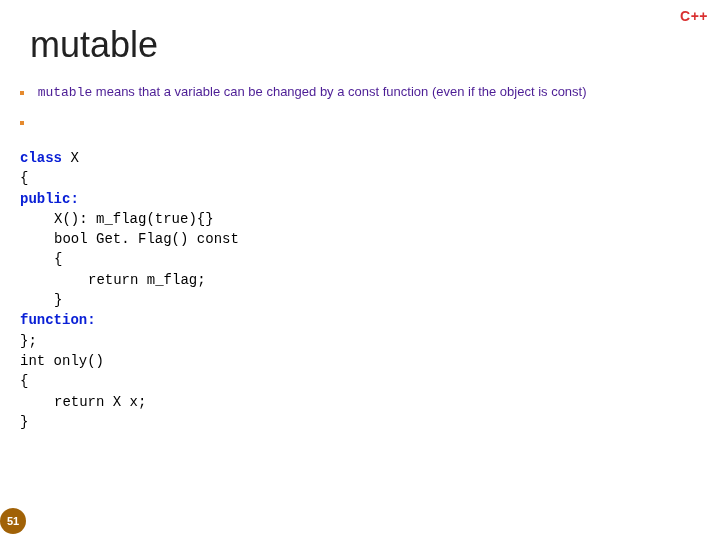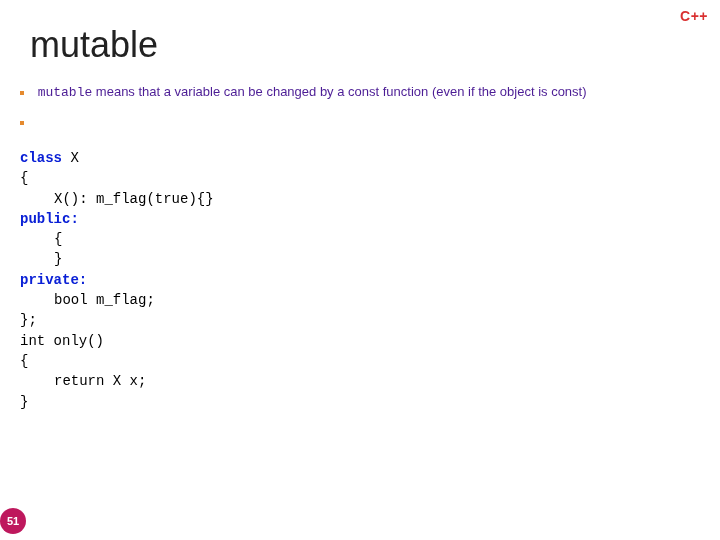--- a/index.html
+++ b/index.html
@@ -10,21 +10,21 @@
   .bullets { position: absolute; top: 84px; left: 20px; right: 16px; }
   .bullet { font-size: 13px; color: #4c1d95; margin-bottom: 14px; }
   .bullet .dot { display: inline-block; width: 4px; height: 4px; background: #e58a2e; vertical-align: middle; margin-right: 10px; }
   .bullet .mono { font-family: "Courier New", Courier, monospace; font-size: 13px; }
   .codearea { position: absolute; top: 148px; left: 20px; right: 4px; font-family: "Courier New", Courier, monospace; font-size: 14px; line-height: 1.45; color: #000; }
   .codearea .line { white-space: pre; }
   .indent1 { padding-left: 34px; }
   .indent2 { padding-left: 68px; }
   .kw { color: #0a20d6; font-weight: bold; }
   .blueb { color: #0a20d6; font-weight: bold; }
-  .pagebadge { position: absolute; left: 0; bottom: 6px; width: 26px; height: 26px; background: #be185d; border-radius: 50%; color: #fff; font-size: 11px; font-weight: 700; display: flex; align-items: center; justify-content: center; }
+  .pagebadge { position: absolute; left: 0; bottom: 6px; width: 26px; height: 26px; background: #a16207; border-radius: 50%; color: #fff; font-size: 11px; font-weight: 700; display: flex; align-items: center; justify-content: center; }
 </style>
 </head>
 <body>
 
 <div class="slide">
 
   <div class="badge">C++</div>
 
   <div class="title">mutable</div>
 
@@ -34,26 +34,27 @@
       <span class="mono">mutable</span><span> means that a variable can be changed by a const function (even if the object is const)</span>
     </div>
     <div class="bullet">
       <span class="dot"></span>
     </div>
   </div>
 
   <div class="codearea">
     <div class="line"><span class="kw">class</span><span> X</span></div>
     <div class="line">{</div>
+    <div class="line"><span class="blueb">public:</span></div>
     <div class="line indent1">X(): m_flag(true){}</div>
-    <div class="line"><span class="blueb">public:</span></div>
+    <div class="line indent1">bool Get. Flag() const</div>
     <div class="line indent1">{</div>
+    <div class="line indent2">return m_flag;</div>
     <div class="line indent1">}</div>
-    <div class="line"><span class="blueb">private:</span></div>
-    <div class="line indent1">bool m_flag;</div>
+    <div class="line"><span class="blueb">function:</span></div>
     <div class="line">};</div>
     <div class="line">int only()</div>
     <div class="line">{</div>
     <div class="line indent1">return X x;</div>
     <div class="line">}</div>
   </div>
 
   <div class="pagebadge">51</div>
 
 </div>

